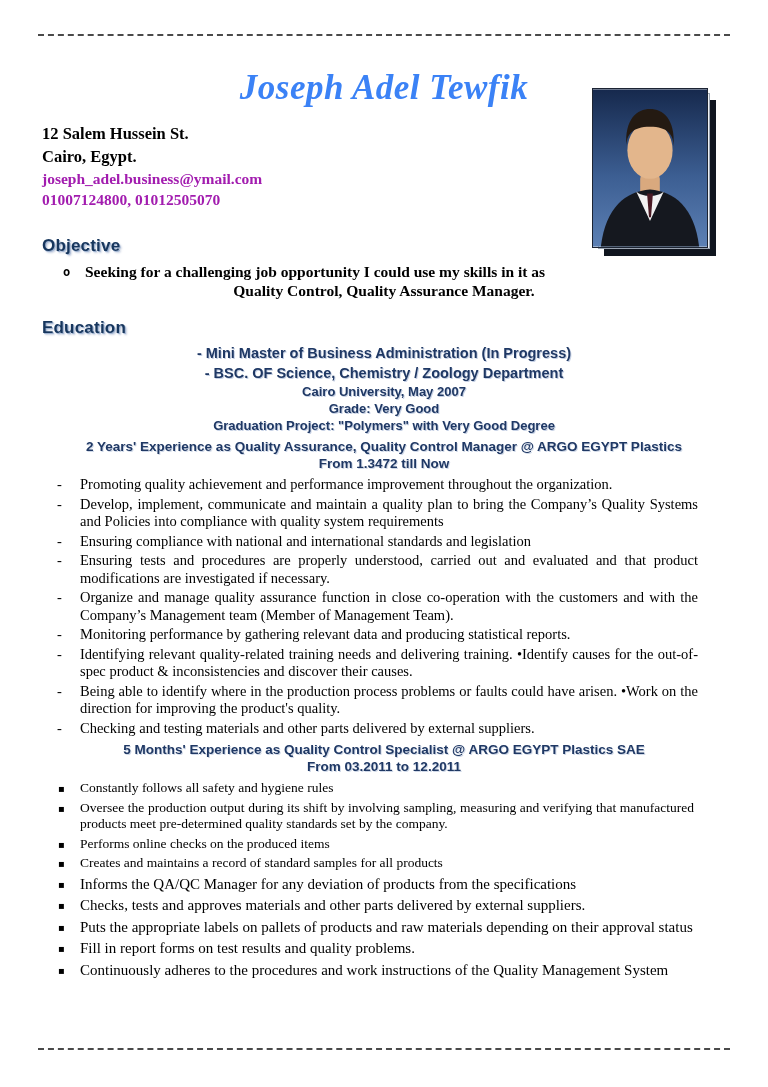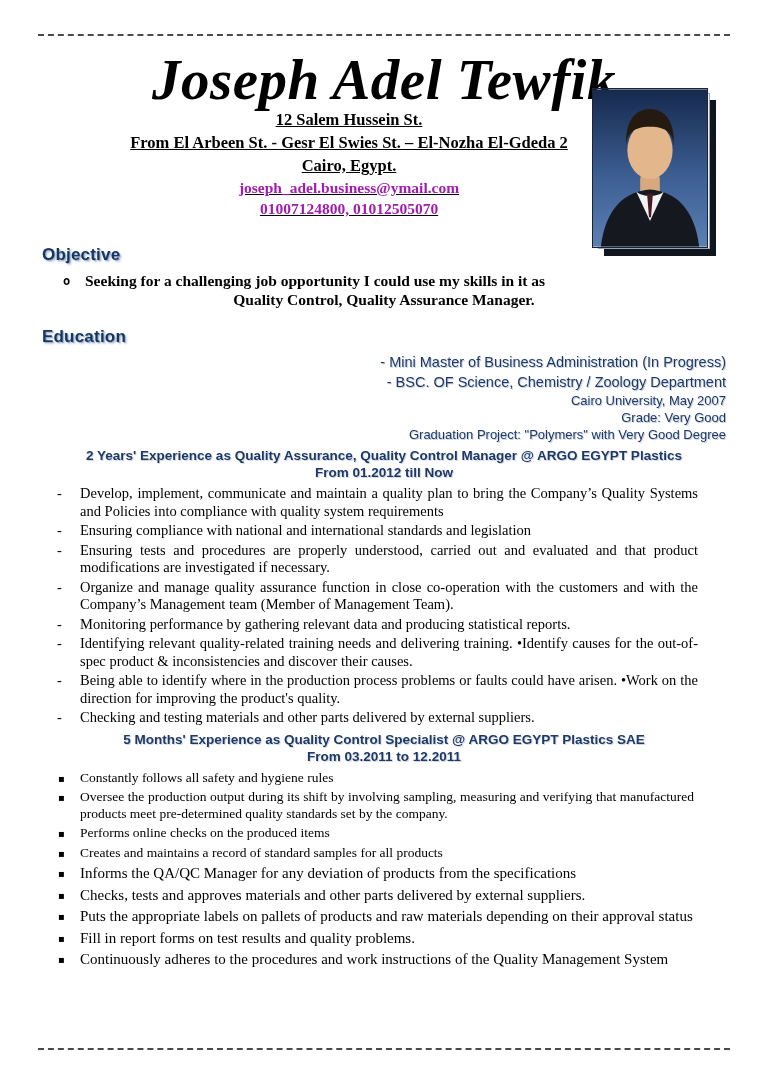--- a/index.html
+++ b/index.html
@@ -13,28 +13,28 @@
   }
   .page { position:absolute; inset:0; }
 
   .dash { position:absolute; left:38px; right:38px; border-top:2px dashed #4a4a4a; }
   .dash.top { top:34px; }
   .dash.bottom { top:1048px; }
 
   .content { position:relative; z-index:1; padding:54px 42px 0 42px; }
 
   .title {
-    margin:0; text-align:center;
+    margin:8px; text-align:center;
     font-family:"Liberation Serif", serif;
     font-style:italic; font-weight:bold;
-    font-size:57px; line-height:52px; letter-spacing:0.5px;
-    color:#000000;
+    font-size:35px; line-height:52px; letter-spacing:0.5px;
+    color:#3b82f6;
   }
 
-  .contact { margin:2px 70px 0 0; text-align:center; font-weight:bold;text-decoration:underline; }
+  .contact { margin:2px 70px 0 0; text-align:left; font-weight:bold; }
   .c-line { font-size:16.5px; line-height:23px; }
   .c-line.blue { color:#a21caf; font-size:15.5px; line-height:21px; }
 
   .sec {
     font-family:"Liberation Sans", sans-serif;
     font-weight:bold; font-size:17px; line-height:20px;
     color:#17365d; margin:0;
     text-shadow:1px 1px 0 #9fb3d1, 2px 2px 2px rgba(120,140,180,0.45);
     letter-spacing:0.2px;
   }
@@ -47,22 +47,22 @@
     font-weight:bold; font-size:15.5px; line-height:19px;
     position:relative;
   }
   .obj-item::before {
     content:"o"; position:absolute; left:0; top:1px;
     font-family:"DejaVu Sans Mono", monospace; font-weight:bold; font-size:12px;
   }
   .obj-center { text-align:center; font-weight:bold; font-size:15.5px; line-height:19px; }
 
   .edu {
-    text-align:right; font-family:"Liberation Sans", sans-serif;
-    font-weight:normal; color:#1f3864;
+    text-align:center; font-family:"Liberation Sans", sans-serif;
+    font-weight:bold; color:#1f3864;
     text-shadow:1px 1px 0 rgba(150,170,205,0.55);
   }
   .edu.first { margin-top:5px; }
   .edu.big { font-size:14.5px; line-height:20px; }
   .edu.small { font-size:13px; line-height:17px; }
 
   .job-title, .job-period {
     text-align:center; font-family:"Liberation Sans", sans-serif;
     font-weight:bold; color:#1f3864; font-size:13.5px; line-height:17px;
     text-shadow:1px 1px 0 rgba(150,170,205,0.45);
@@ -122,42 +122,42 @@
       <path d="M55,106 L61,106 L59,130 L57,130 Z" fill="#4a1a24"></path>
     </svg>
   </div>
 
   <div class="content">
 
     <h1 class="title">Joseph Adel Tewfik</h1>
 
     <div class="contact">
       <div class="c-line">12 Salem Hussein St.</div>
-      <div class="c-line">From El Arbeen St. - Gesr El Swies St. – El-Nozha El-Gdeda 2</div>
       <div class="c-line">Cairo, Egypt.</div>
       <div class="c-line blue">joseph_adel.business@ymail.com</div>
       <div class="c-line blue">01007124800, 01012505070</div>
     </div>
 
     <h2 class="sec m1">Objective</h2>
     <div class="obj-item">Seeking for a challenging job opportunity I could use my skills in it as</div>
     <div class="obj-center">Quality Control, Quality Assurance Manager.</div>
 
     <h2 class="sec m2">Education</h2>
     <div class="edu big first">- Mini Master of Business Administration (In Progress)</div>
     <div class="edu big">- BSC. OF Science, Chemistry / Zoology Department</div>
     <div class="edu small">Cairo University, May 2007</div>
     <div class="edu small">Grade:  Very Good</div>
     <div class="edu small">Graduation Project: "Polymers" with Very Good Degree</div>
 
 
     <div class="job-title">2 Years' Experience as Quality Assurance, Quality Control Manager @ ARGO EGYPT Plastics</div>
-    <div class="job-period">From 01.2012 till Now</div>
+    <div class="job-period">From 1.3472 till Now</div>
 
     <ul class="dash-list">
+      <li>Promoting quality achievement and performance improvement throughout the organization.</li>
       <li>Develop, implement, communicate and maintain a quality plan to bring the Company’s Quality Systems and Policies into compliance with quality system requirements</li>
       <li>Ensuring compliance with national and international standards and legislation</li>
       <li>Ensuring tests and procedures are properly understood, carried out and evaluated and that product modifications are investigated if necessary.</li>
       <li>Organize and manage quality assurance function in close co-operation with the customers and with the Company’s Management team (Member of Management Team).</li>
       <li>Monitoring performance by gathering relevant data and producing statistical reports.</li>
       <li>Identifying relevant quality-related training needs and delivering training. •Identify causes for the out-of-spec product &amp; inconsistencies and discover their causes.</li>
       <li>Being able to identify where in the production process problems or faults could have arisen. •Work on the direction for improving the product's quality.</li>
       <li>Checking and testing materials and other parts delivered by external suppliers.</li>
     </ul>
 

